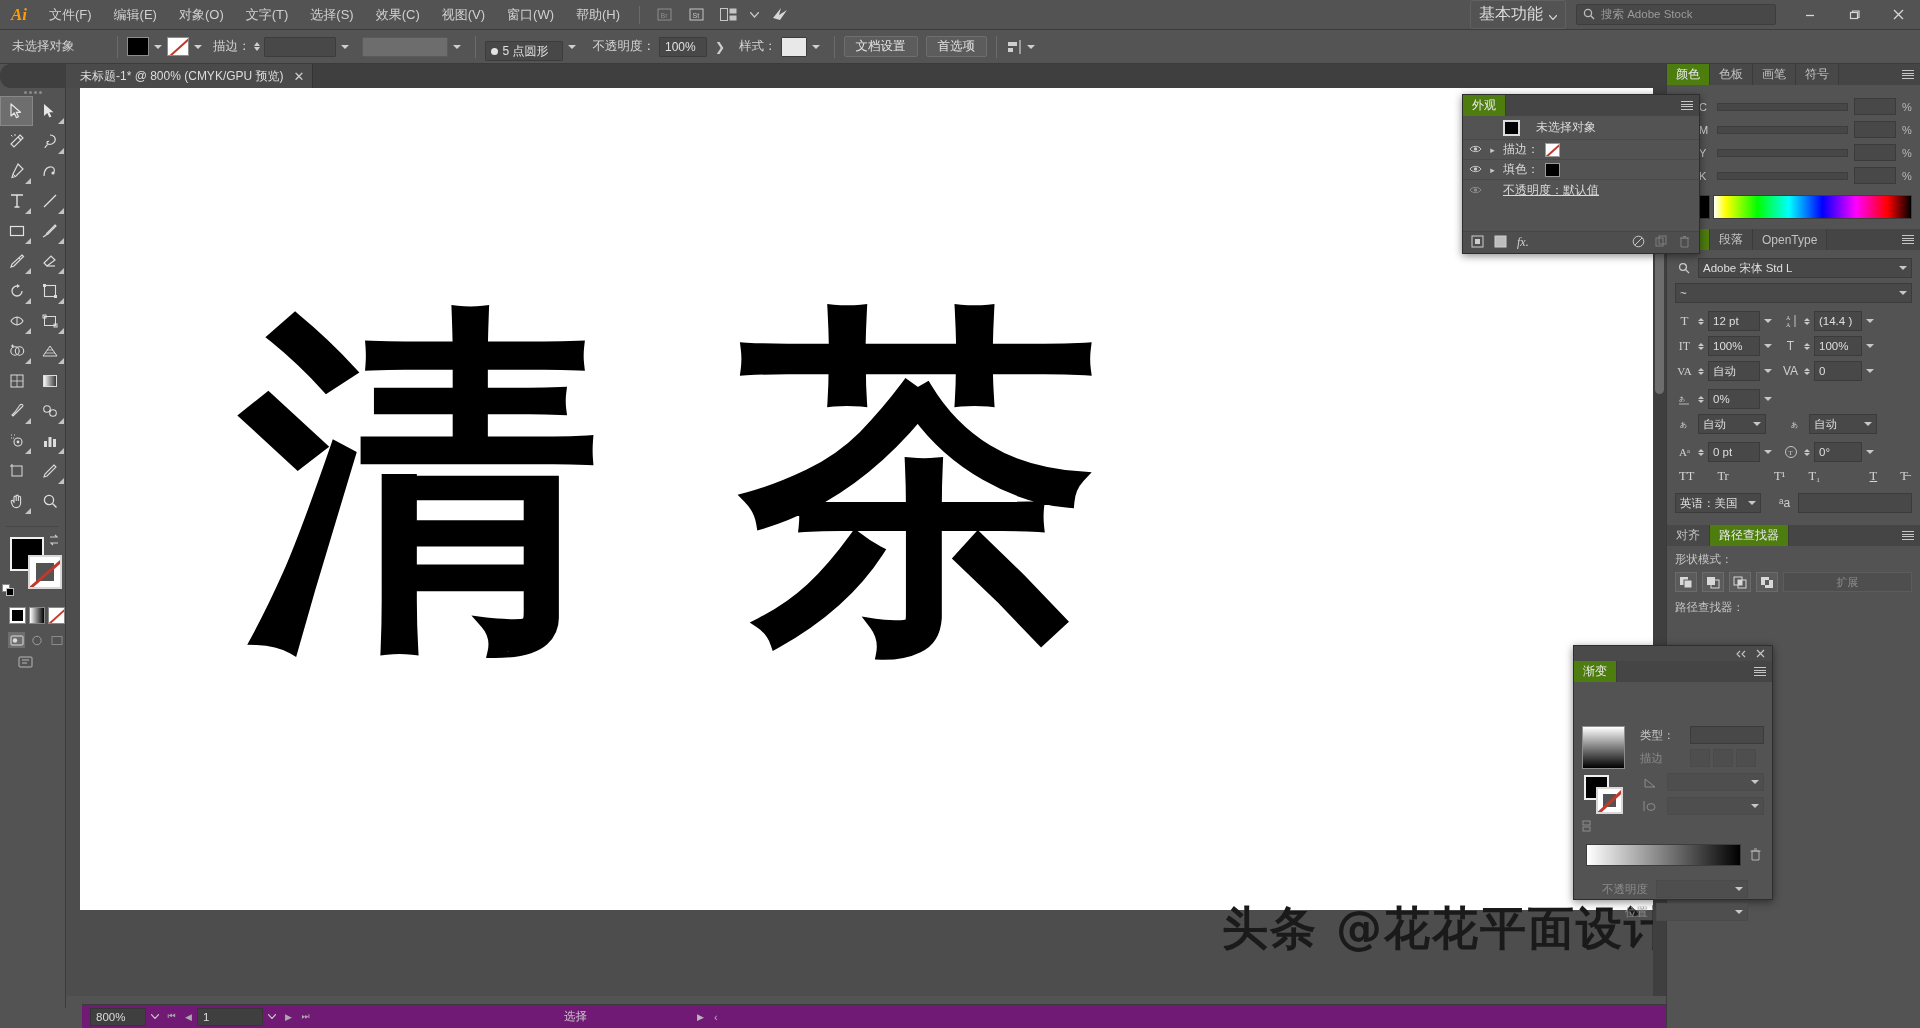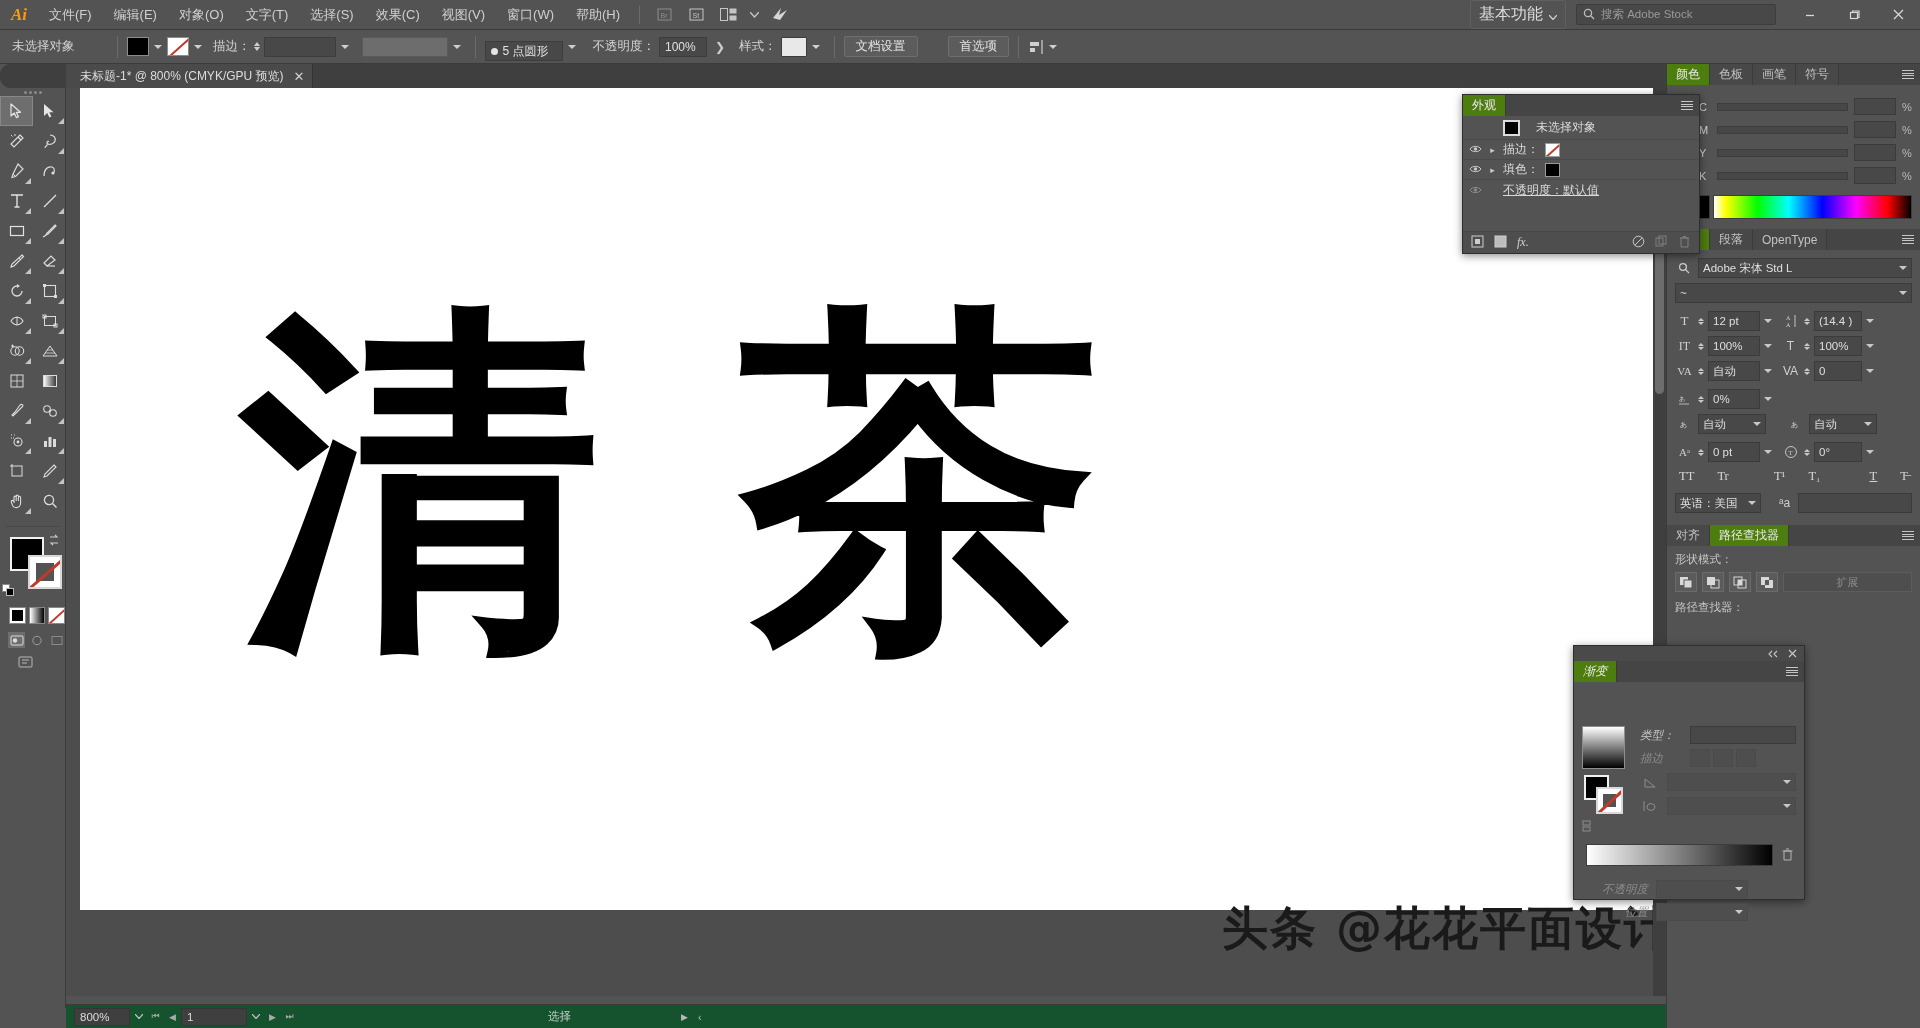--- a/index.html
+++ b/index.html
@@ -140,22 +140,22 @@
     font-size:46px; color:#1a1a1a; font-weight:bold; letter-spacing:2px;
     font-family:"DejaVu Sans","Liberation Sans",sans-serif; white-space:nowrap;
   }
   #canvas-vscroll {
     position:absolute; right:0; top:0; width:13px; height:908px; background:#3f3f3f;
   }
   #canvas-vthumb { position:absolute; left:2px; top:6px; width:9px; height:300px; background:#6d6d6d; border-radius:5px; }
 
   
   #statusbar {
-    position:absolute; left:66px; top:1004px; width:1600px; height:24px;
-    background:#14532d; display:flex; align-items:center; gap:0;
+    position:absolute; left:82px; top:1004px; width:1600px; height:24px;
+    background:#701a75; display:flex; align-items:center; gap:0;
     border-top:1px solid #3b3b3b; font-size:11.5px; color:#ccc;
   }
   .sb-field { height:18px; background:#3f3f3f; border:1px solid #353535; display:flex; align-items:center; padding:0 5px; color:#dcdcdc;}
   .sb-nav { width:17px; height:18px; display:flex; align-items:center; justify-content:center; color:#aaa; font-size:9px;}
 
   
   #rightdock {
     position:absolute; left:1666px; top:64px; width:254px; height:964px;
     background:#535353; border-left:1px solid #3b3b3b;
   }
@@ -202,22 +202,22 @@
   .ap-row { display:flex; align-items:center; height:20px; gap:6px; padding:0 6px; border-bottom:1px solid #4a4a4a; }
   .eye { width:13px; height:13px; }
   .disc { width:9px; text-align:center; color:#c9c9c9; font-size:9px; }
   .ap-sw { width:15px; height:14px; border:1px solid #9a9a9a; background:#000; }
   .ap-sw.none { background:#fff; position:relative; overflow:hidden;}
   .ap-sw.none:after{content:"";position:absolute;left:-2px;top:5px;width:20px;height:2px;background:#c0392b;transform:rotate(-42deg);}
   #ap-footer { position:absolute; bottom:0; left:0; right:0; height:22px; background:#4e4e4e; display:flex; align-items:center; gap:10px; padding:0 8px; border-top:1px solid #454545;}
 
   
   #gradient-panel {
-    position:absolute; left:1573px; top:645px; width:232px; height:255px;
-    background:#535353; border:1px solid #2e2e2e; box-shadow:0 2px 8px rgba(0,0,0,.45);font-style:italic;
+    position:absolute; left:1573px; top:645px; width:200px; height:255px;
+    background:#535353; border:1px solid #2e2e2e; box-shadow:0 2px 8px rgba(0,0,0,.45);
   }
   #gp-titlebar { height:15px; background:#4a4a4a; display:flex; align-items:center; justify-content:flex-end; gap:9px; padding-right:7px; }
   #gp-preview { width:43px; height:43px; background:linear-gradient(180deg,#fff,#000); border:1px solid #8e8e8e; }
   #gp-fillstroke { position:relative; width:48px; height:40px; margin-top:6px; }
   #gp-fs-a { position:absolute; left:2px; top:0; width:25px; height:25px; background:#000; border:2px solid #efefef; }
   #gp-fs-b { position:absolute; left:14px; top:12px; width:27px; height:27px; background:#fff; border:2px solid #d8d8d8; overflow:hidden;}
   #gp-fs-b:before{content:"";position:absolute;left:5px;top:5px;right:5px;bottom:5px;background:#535353;}
   #gp-fs-b:after{content:"";position:absolute;left:-5px;top:10px;width:38px;height:3px;background:#c0392b;transform:rotate(-43deg);}
   #grad-slider { height:22px; background:linear-gradient(90deg,#fff,#000); border:1px solid #3d3d3d; }
   .gp-label { font-size:11.5px; color:#c9c9c9; }
@@ -332,21 +332,21 @@
   </div>
   <div class="arrow-dn"></div>
   <div class="label" style="margin-left:12px">不透明度：</div>
   <div class="field" style="width:48px; margin-left:4px">100%</div>
   <div style="margin-left:8px; color:#cfcfcf; font-size:12px">❯</div>
   <div class="label" style="margin-left:14px">样式：</div>
   <div class="field" style="width:26px; background:#e8e8e8; margin-left:4px"></div>
   <div class="arrow-dn"></div>
   <div class="cb-sep"></div>
   <div class="cb-btn">文档设置</div>
-  <div class="cb-btn" style="margin-left:30px">首选项</div>
+  <div class="cb-btn" style="margin-left:8px">首选项</div>
   <div class="cb-sep"></div>
   <div style="display:flex;align-items:center">
     <svg width="16" height="16" viewBox="0 0 16 16">
         <rect x="2" y="3" width="9" height="4" fill="#cfcfcf"></rect>
         <rect x="2" y="9" width="5" height="4" fill="#cfcfcf"></rect>
         <path d="M14 1 V15" stroke="#cfcfcf" stroke-width="1.2"></path>
       </svg>
   </div>
   <div class="arrow-dn"></div>
 </div>

